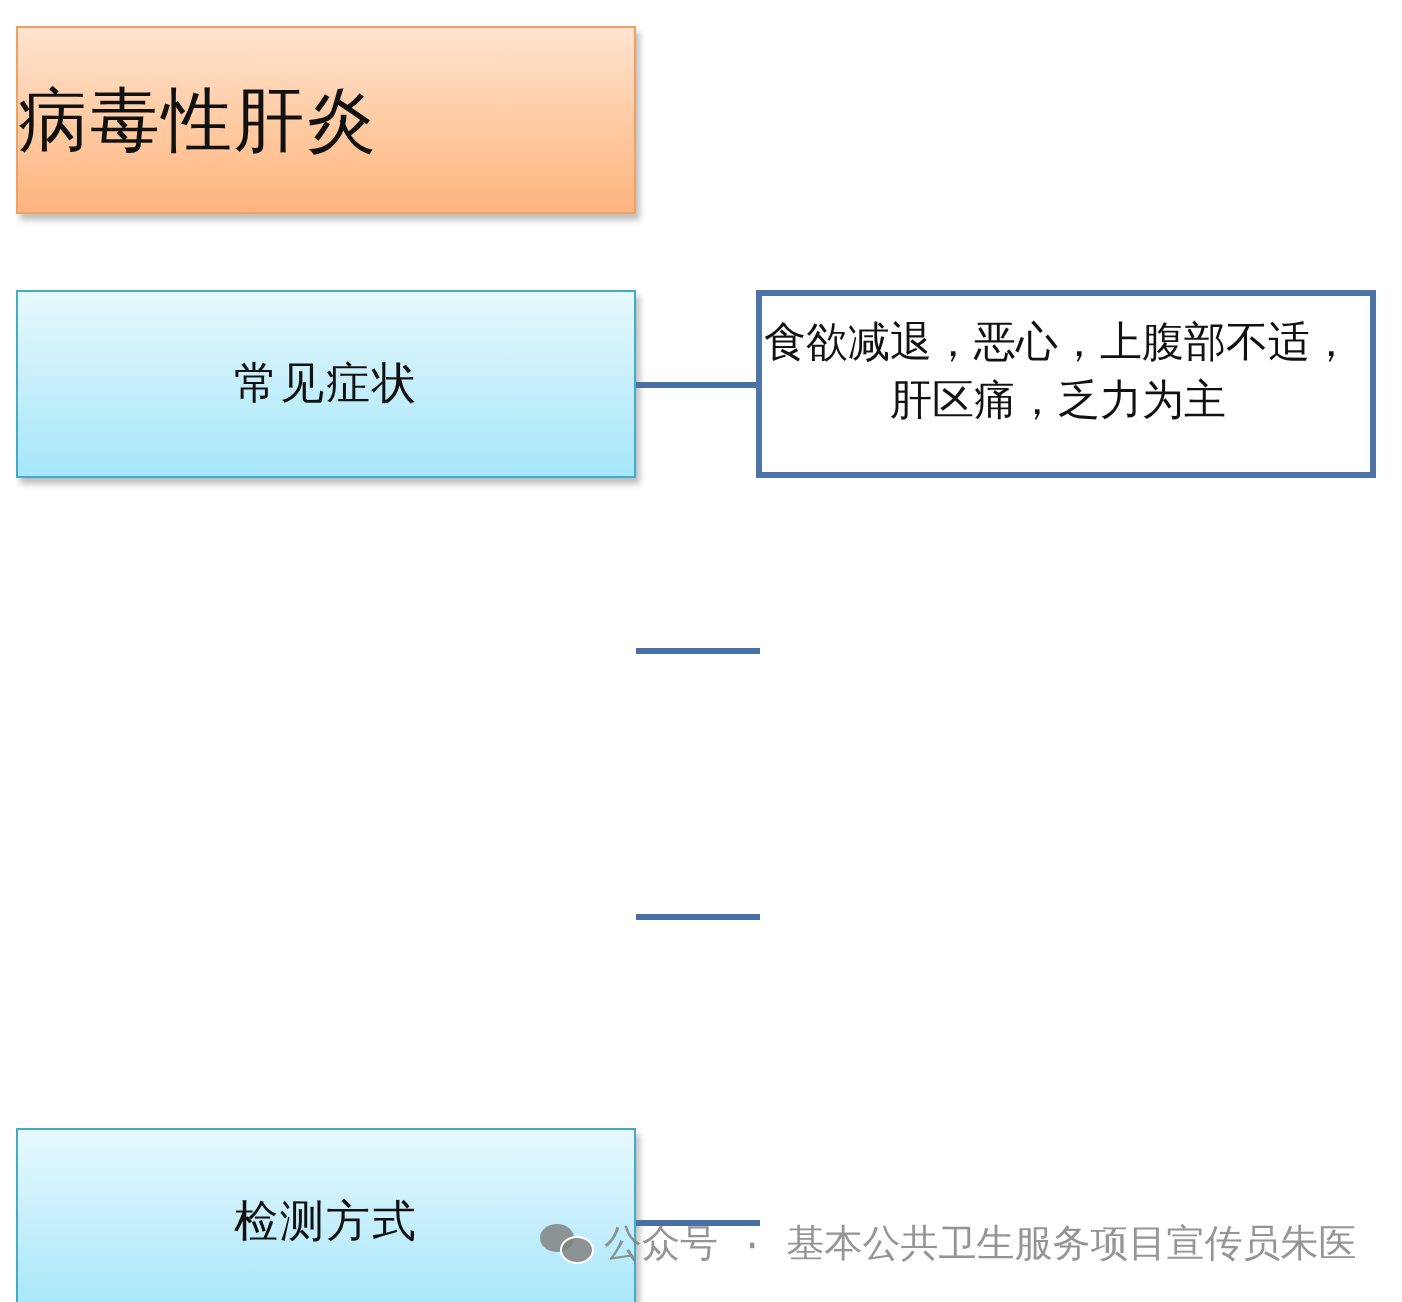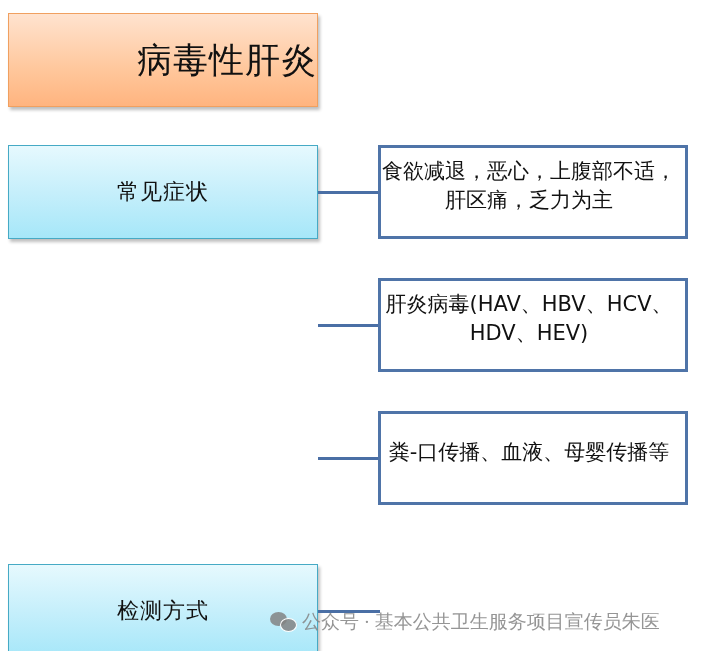--- a/index.html
+++ b/index.html
@@ -6,21 +6,21 @@
   body {
     width: 701px; height: 651px; background: #ffffff;
     position: relative; overflow: hidden;
     font-family: "DejaVu Serif", "Liberation Serif", serif;
   }
   .title-box {
     position: absolute; left: 8px; top: 13px; width: 308px; height: 92px;
     background: linear-gradient(to bottom, #ffe3cf 0%, #ffc79c 60%, #ffb47f 100%);
     border: 1px solid #f0a060;
     box-shadow: 2px 3px 3px rgba(0,0,0,0.25);
-    display: flex; align-items: center; justify-content: flex-end;
+    display: flex; align-items: center; justify-content: flex-start;
   }
   .title-text { font-size: 35px; color: #111; letter-spacing: 1px; }
   .row { position: absolute; left: 0; width: 701px; height: 94px; }
   .cat-box {
     position: absolute; left: 8px; top: 0; width: 308px; height: 92px;
     background: linear-gradient(to bottom, #e6f9fe 0%, #c6effb 50%, #a6e7f9 100%);
     border: 1px solid #46aac5;
     box-shadow: 2px 3px 3px rgba(0,0,0,0.25);
     display: flex; align-items: center; justify-content: center;
   }
@@ -37,21 +37,21 @@
   }
   .desc-text {
     font-size: 21px; color: #111; line-height: 29px;
     width: 318px; margin-left: -8px; margin-top: -12px;
     font-family: "DejaVu Sans", "Liberation Sans", sans-serif;
   }
   .watermark {
     position: absolute; left: 270px; top: 610px; height: 24px;
     display: flex; align-items: center; gap: 6px;
     color: rgba(130,130,130,0.85); font-size: 19px;
-    font-family: Liberation Serif, serif;
+    font-family: Liberation Mono, monospace;
     justify-content: center;
   }
   .wechat-icon { width: 26px; height: 22px; position: relative; }
   .wechat-icon .b1 { position: absolute; left: 0; top: 1px; width: 17px; height: 14px; border-radius: 50%; background: rgba(130,130,130,0.85); }
   .wechat-icon .b2 { position: absolute; left: 10px; top: 7px; width: 15px; height: 12px; border-radius: 50%; background: rgba(130,130,130,0.85); border: 1px solid #fff; }
 </style>
 </head>
 <body>
 
 <div class="title-box">
@@ -63,30 +63,24 @@
     <span class="cat-text">常见症状</span>
   </div>
   <div class="connector"></div>
   <div class="desc-box">
     <div class="desc-text">食欲减退，恶心，上腹部不适，肝区痛，乏力为主</div>
   </div>
 </div>
 
 <div class="row" style="top:278px;">
   <div class="connector"></div>
-  <div class="desc-box">
-    <div class="desc-text">肝炎病毒(HAV、HBV、HCV、HDV、HEV)</div>
-  </div>
 </div>
 
 <div class="row" style="top:411px;">
   <div class="connector"></div>
-  <div class="desc-box">
-    <div class="desc-text">粪-口传播、血液、母婴传播等</div>
-  </div>
 </div>
 
 <div class="row" style="top:564px;border-radius:10px;">
   <div class="cat-box">
     <span class="cat-text">检测方式</span>
   </div>
   <div class="connector"></div>
 </div>
 
 <div class="watermark">

